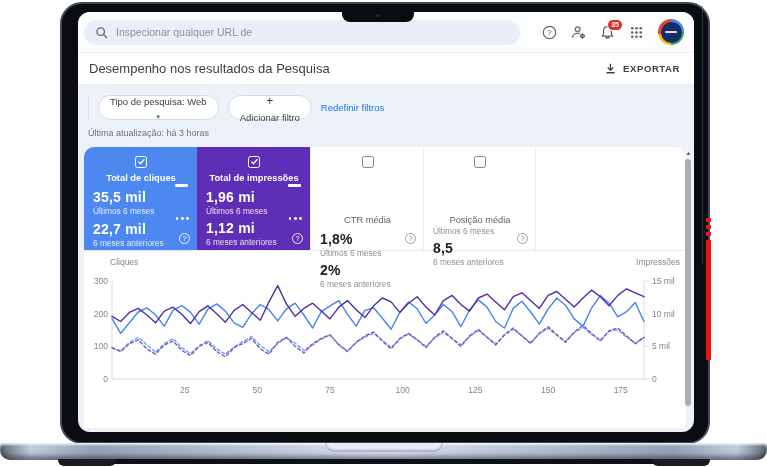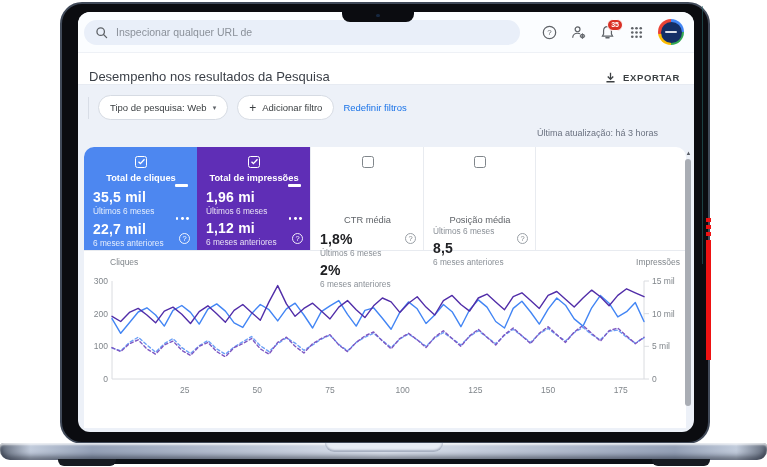--- a/index.html
+++ b/index.html
@@ -37,41 +37,41 @@
   .ic { width:15px; height:15px; display:block; }
   .bell-wrap { position:relative; }
   .badge { position:absolute; top:-6px; right:-8px; background:#d93025; color:#fff;
            font-size:7px; font-weight:bold; padding:1px 3px; border-radius:7px;
            border:1px solid #fdfdfe; line-height:8px; }
   .avatar { width:26px; height:26px; border-radius:50%; position:relative;
             background:conic-gradient(#4285f4 0 25%,#34a853 25% 50%,#fbbc04 50% 72%,#ea4335 72% 100%); }
   .avatar .inner { position:absolute; inset:2.5px; border-radius:50%; background:#142f66; }
   .avatar .logo-line { position:absolute; left:7px; top:12px; width:12px; height:2px; background:rgba(255,255,255,.85); border-radius:1px; }
 
-  .titlerow { display:flex; align-items:flex-end; height:32px; background:#fff;
+  .titlerow { display:flex; align-items:center; height:32px; background:#fff;
               padding:0 14px 0 11px; border-bottom:1px solid #e7ebf2; }
   .page-title { font-size:13px; color:#3a3f47; }
   .export { margin-left:auto; display:flex; align-items:center; gap:6px; cursor:pointer; }
   .export span { font-size:9.5px; font-weight:bold; letter-spacing:.6px; color:#3c4043; }
 
   .filters { background:#edf1f8; padding:10px 10px 0 10px; }
   .filter-row { display:flex; align-items:center; gap:9px; }
   .segmented { display:flex; }
   .seg { height:25px; display:flex; align-items:center; padding:0 10px; background:#fff;
          border:1px solid #d6dbe3; border-left:none; font-size:9.5px; color:#3c4043; cursor:pointer; }
   .seg.first { border-left:1px solid #d6dbe3; border-radius:13px 0 0 13px; }
   .seg.selected { background:#d6e6fc; border-color:#cfdef5; color:#1b5fc1; font-weight:bold;
                   border-radius:0 13px 13px 0; display:flex; gap:5px; }
   .vdiv { width:1px; height:22px; background:#d8dde6; }
   .pill { height:25px; display:flex; align-items:center; gap:6px; padding:0 11px; background:#fff;
-          border:1px solid #d6dbe3; border-radius:13px; font-size:9.5px; color:#3c4043; cursor:pointer; }
+          border:1px solid #d6dbe3; border-radius:13px; font-size:9.5px; color:#3c4043; cursor:pointer;flex-direction:column; }
   .caret { font-size:7px; color:#5f6368; }
   .plus { font-size:12px; color:#3c4043; line-height:10px; }
   .reset-link { font-size:9.5px; color:#1a73e8; cursor:pointer; }
-  .updated { text-align:right; font-size:9px; color:#6b7280; margin-top:8px; padding-right:26px; }
+  .updated { font-size:9px; color:#6b7280; margin-top:8px; padding-right:26px; }
 
   .panel { margin:9px 8px 0 6px; width:602px; background:#fff; border-radius:10px 10px 0 0; }
   .cardrow { display:flex; height:103px; }
   .mcard { width:113px; position:relative; padding:9px 8px 0 9px; cursor:pointer; }
   .mcard.blue   { background:#4d87f0; color:#fff; border-radius:10px 0 0 0; }
   .mcard.purple { background:#5f2eb6; color:#fff; }
   .mcard.white  { background:#fff; color:#202124; }
   .mcard.white.bl { border-left:1px solid #e8ebf0; }
   .mcard.white.br { border-right:1px solid #e8ebf0; }
   .cb-row { display:flex; align-items:center; gap:5px;flex-direction:column; }

